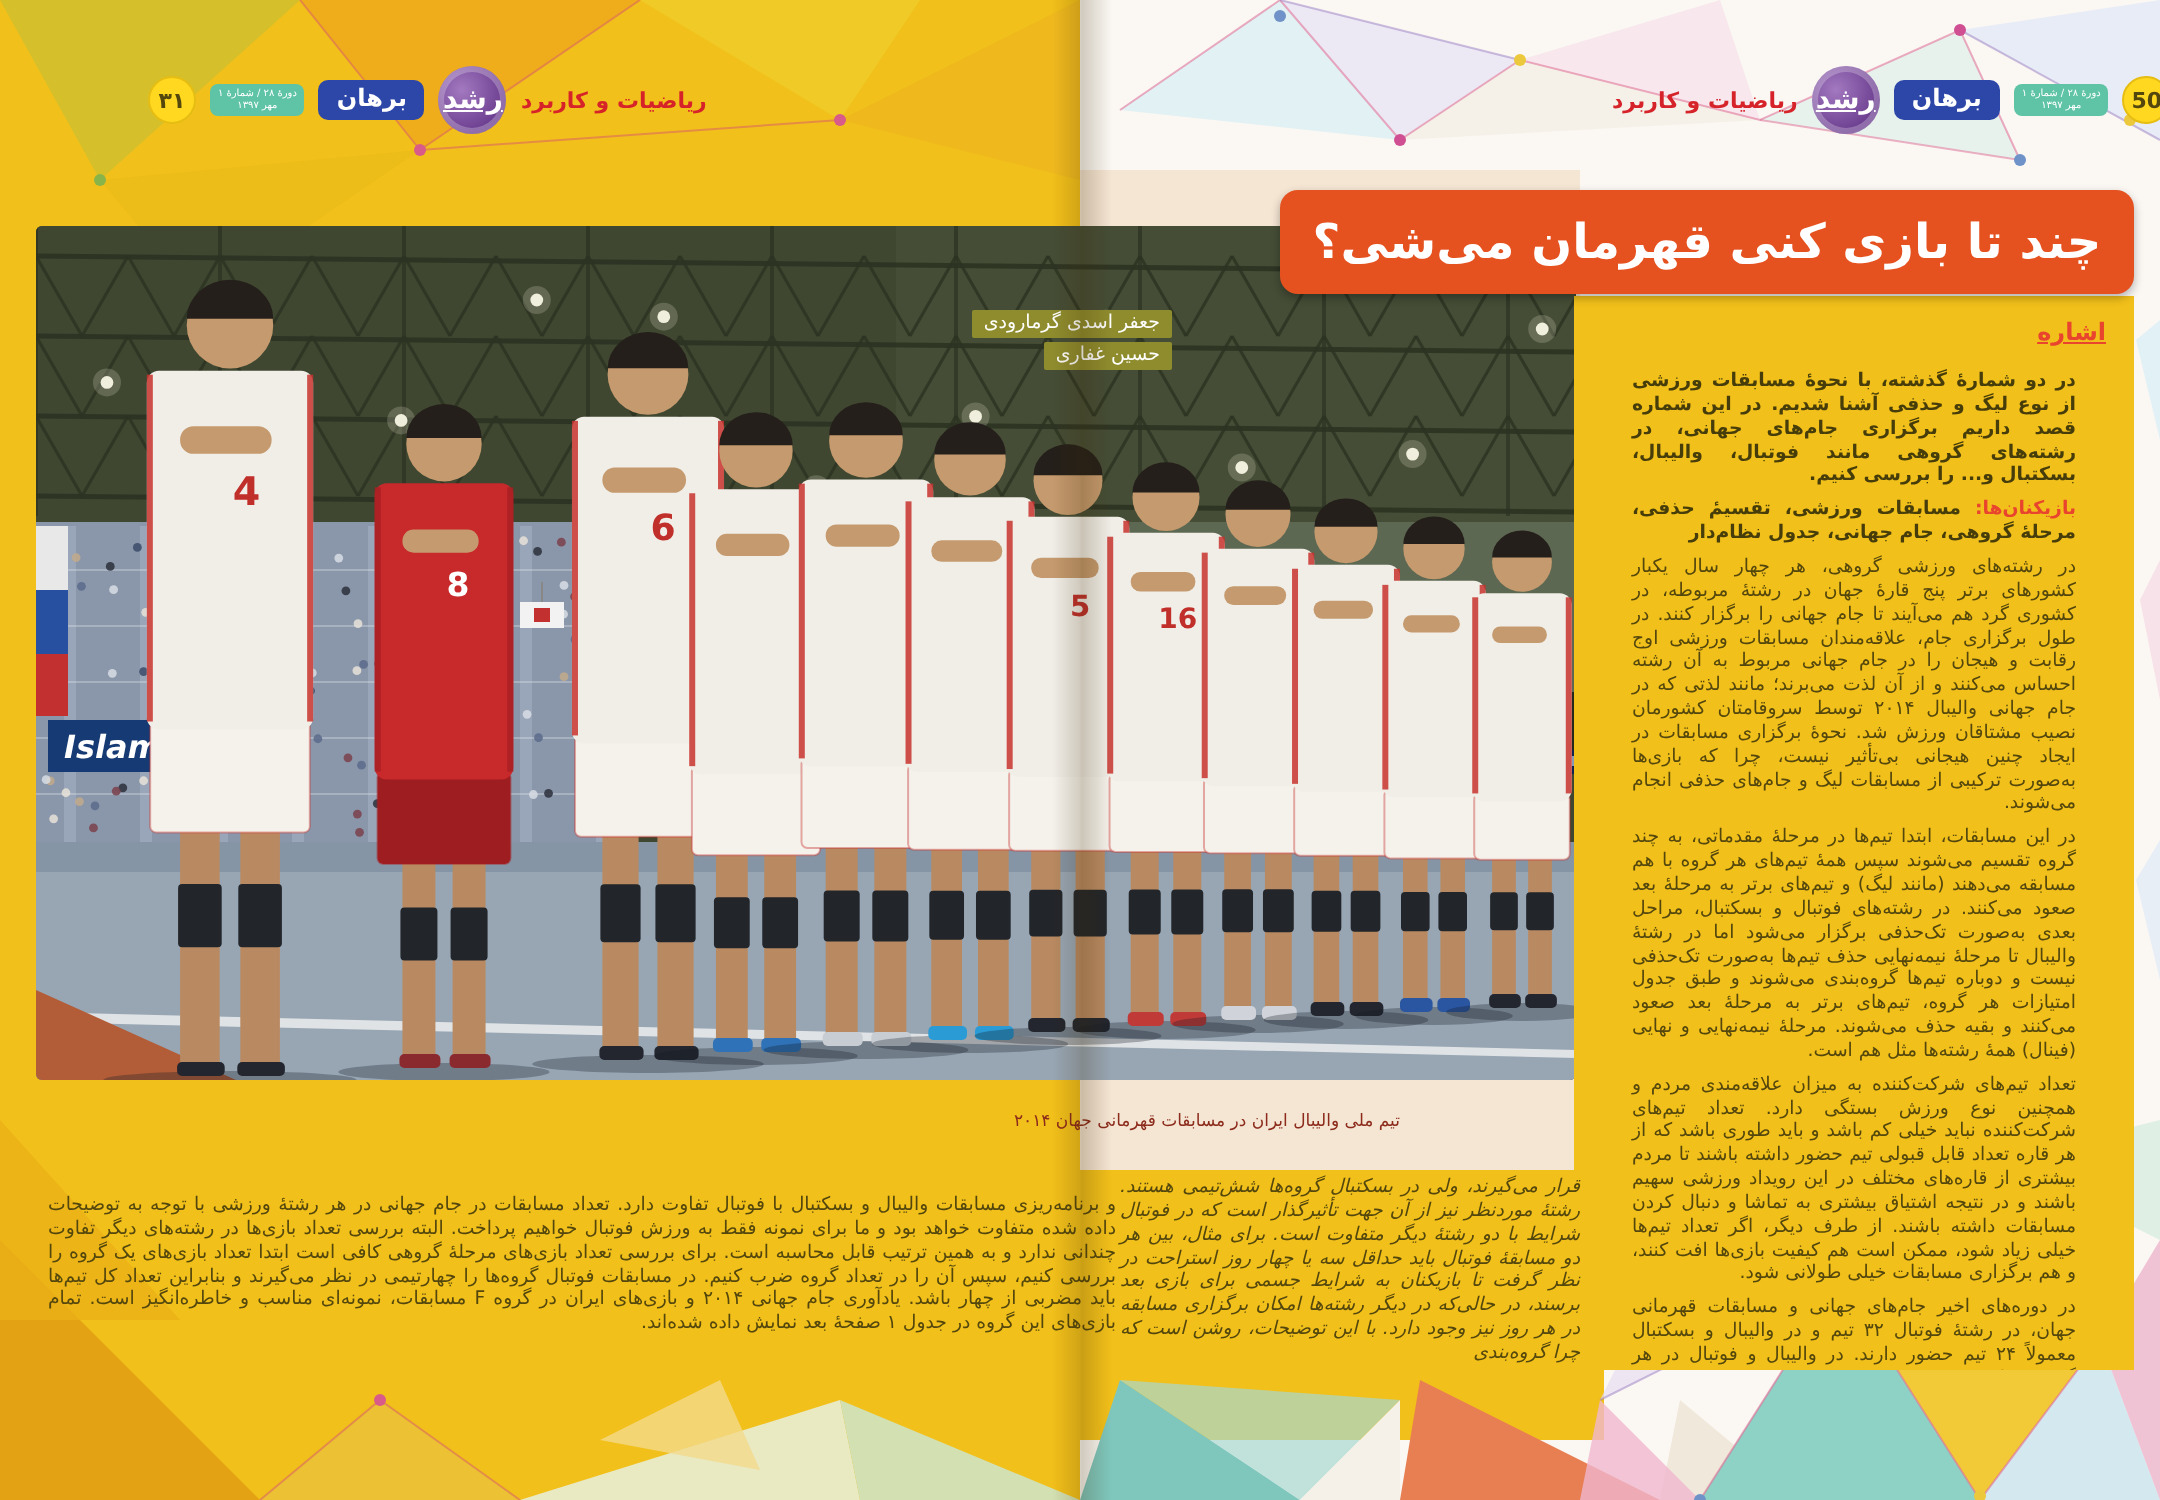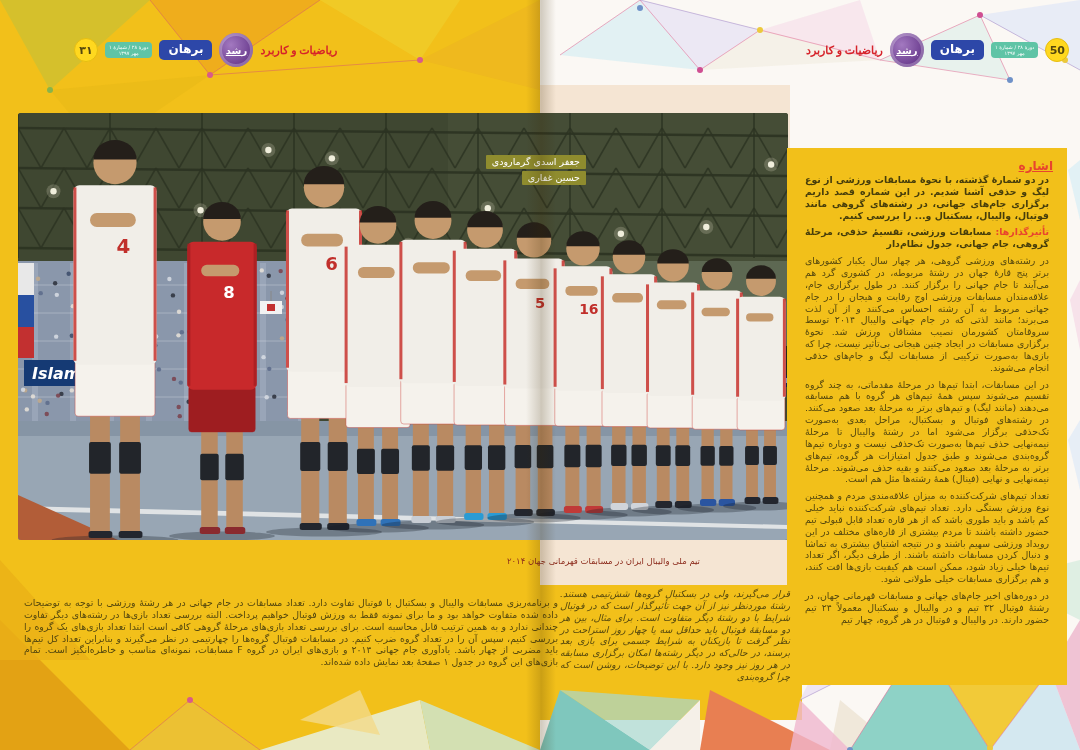--- a/index.html
+++ b/index.html
@@ -8,41 +8,41 @@
   #decor{position:absolute;inset:0;z-index:0;}
   
   .hdr{position:absolute;top:30px;z-index:6;display:flex;align-items:center;gap:7px;direction:ltr;height:40px;}
   .hdr-left{left:74px;}
   .hdr-right{left:806px;}
   .pagenum{width:22px;height:22px;border-radius:50%;background:#ffd javascript81f;background:#ffd81f;border:1px solid #e6bd12;
            display:flex;align-items:center;justify-content:center;font-size:11px;font-weight:bold;color:#54470e;}
   .issue-chip{background:#5fc4a6;border-radius:4px;padding:2px 4px;color:#fff;font-size:5px;line-height:1.25;text-align:center;direction:rtl;white-space:nowrap;}
   .brand-chip{background:#2d47a8;border-radius:5px;padding:2px 9px 4px;color:#fff;font-size:12px;font-weight:bold;direction:rtl;}
   .roshd{width:34px;height:34px;border-radius:50%;background:radial-gradient(circle at 35% 35%,#a379c0,#6b3d8f 70%);
-         display:flex;align-items:center;justify-content:center;color:#fff;font-size:10px;font-weight:bold;box-shadow:inset 0 0 0 3px rgba(255,255,255,.25);text-decoration:underline;}
-  .section-red{color:#d6232a;font-weight:bold;font-size:11px;direction:rtl;white-space:nowrap;font-family:Liberation Serif, serif;}
+         display:flex;align-items:center;justify-content:center;color:#fff;font-size:14px;font-weight:bold;box-shadow:inset 0 0 0 3px rgba(255,255,255,.25);text-decoration:underline;}
+  .section-red{color:#d6232a;font-weight:bold;font-size:11px;direction:rtl;white-space:nowrap;}
   
   #photo{position:absolute;left:18px;top:113px;width:770px;height:427px;z-index:2;border-radius:3px;overflow:hidden;background:#3f4731;}
   #photo svg{display:block;width:100%;height:100%;}
   .credits{position:absolute;top:42px;right:202px;display:flex;flex-direction:column;align-items:flex-end;gap:2px;z-index:3;}
   .credit-chip{background:#8f8c2e;color:#fff;font-size:9.5px;padding:1px 6px 2px;direction:rtl;white-space:nowrap;border-radius:1px;}
   
   #title-banner{position:absolute;left:640px;top:95px;width:427px;height:52px;z-index:4;background:#e5511f;border-radius:9px;
         display:flex;align-items:center;justify-content:center;box-shadow:0 2px 5px rgba(0,0,0,.3);}
   #title-banner span{color:#fff;font-weight:bold;font-size:24px;direction:rtl;white-space:nowrap;}
   
   #caption{position:absolute;left:480px;top:556px;width:220px;z-index:3;direction:rtl;text-align:right;
            font-size:8.5px;color:#8c2b1c;white-space:nowrap;}
   
   .fa-text{direction:rtl;text-align:justify;color:#54470e;font-size:9.4px;line-height:1.26;}
   #col-right{position:absolute;left:787px;top:148px;width:280px;height:537px;z-index:2;background:#f2c01a;
              padding:11px 14px;box-sizing:border-box;overflow:hidden;}
-  #col-right p{margin:0 4px 5px;}
+  #col-right p{margin:0 15px 5px;}
   .lead{font-weight:bold;color:#463d0b;}
-  .red-label{color:#e8442e;font-weight:bold;font-size:12px;display:block;margin-bottom:0;direction:rtl;text-decoration:underline;}
+  .red-label{color:#e8442e;font-weight:bold;font-size:12px;display:block;margin-bottom:11px;direction:rtl;text-decoration:underline;}
   .kw-label{color:#e8442e;font-weight:bold;}
   #col-left{position:absolute;left:560px;top:588px;width:230px;z-index:2;font-style:italic;}
   #left-para{position:absolute;left:24px;top:597px;width:534px;z-index:2;}
   #gutter{position:absolute;left:526px;top:0;width:30px;height:750px;z-index:5;pointer-events:none;
           background:linear-gradient(90deg,rgba(60,40,0,0) 0%,rgba(60,40,0,.18) 46%,rgba(60,40,0,.22) 50%,rgba(60,40,0,0) 100%);}
 </style>
 </head>
 <body>
 
 <div id="page">
@@ -682,27 +682,30 @@
             <path d="M 728.046,165.7109 a 14.954,13.4586 0 0 1 29.908,0 z" fill="#241f1a"></path>
           </g>
         </g>
     </svg>
     <div class="credits">
       <span class="credit-chip">جعفر اسدی گرمارودی</span>
       <span class="credit-chip">حسین غفاری</span>
     </div>
   </div>
 
+  <div id="title-banner">
+    <span>چند تا بازی کنی قهرمان می‌شی؟</span>
+  </div>
 
   <div id="caption">تیم ملی والیبال ایران در مسابقات قهرمانی جهان ۲۰۱۴</div>
 
   <div id="col-right" class="fa-text">
     <span class="red-label">اشاره</span>
     <p class="lead">در دو شمارهٔ گذشته، با نحوهٔ مسابقات ورزشی از نوع لیگ و حذفی آشنا شدیم. در این شماره قصد داریم برگزاری جام‌های جهانی، در رشته‌های گروهی مانند فوتبال، والیبال، بسکتبال و... را بررسی کنیم.</p>
-    <p class="lead"><span class="kw-label">تأثیرگذار‌ها:</span> <span>مسابقات ورزشی، تقسیمٔ حذفی، مرحلهٔ گروهی، جام جهانی، جدول نظام‌دار</span></p>
+    <p class="lead"><span class="kw-label">بازیکنان‌ها:</span> <span>مسابقات ورزشی، تقسیمٔ حذفی، مرحلهٔ گروهی، جام جهانی، جدول نظام‌دار</span></p>
     <p>در رشته‌های ورزشی گروهی، هر چهار سال یکبار کشورهای برتر پنج قارهٔ جهان در رشتهٔ مربوطه، در کشوری گرد هم می‌آیند تا جام جهانی را برگزار کنند. در طول برگزاری جام، علاقه‌مندان مسابقات ورزشی اوج رقابت و هیجان را در جام جهانی مربوط به آن رشته احساس می‌کنند و از آن لذت می‌برند؛ مانند لذتی که در جام جهانی والیبال ۲۰۱۴ توسط سروقامتان کشورمان نصیب مشتاقان ورزش شد. نحوهٔ برگزاری مسابقات در ایجاد چنین هیجانی بی‌تأثیر نیست، چرا که بازی‌ها به‌صورت ترکیبی از مسابقات لیگ و جام‌های حذفی انجام می‌شوند.</p>
     <p>در این مسابقات، ابتدا تیم‌ها در مرحلهٔ مقدماتی، به چند گروه تقسیم می‌شوند سپس همهٔ تیم‌های هر گروه با هم مسابقه می‌دهند (مانند لیگ) و تیم‌های برتر به مرحلهٔ بعد صعود می‌کنند. در رشته‌های فوتبال و بسکتبال، مراحل بعدی به‌صورت تک‌حذفی برگزار می‌شود اما در رشتهٔ والیبال تا مرحلهٔ نیمه‌نهایی حذف تیم‌ها به‌صورت تک‌حذفی نیست و دوباره تیم‌ها گروه‌بندی می‌شوند و طبق جدول امتیازات هر گروه، تیم‌های برتر به مرحلهٔ بعد صعود می‌کنند و بقیه حذف می‌شوند. مرحلهٔ نیمه‌نهایی و نهایی (فینال) همهٔ رشته‌ها مثل هم است.</p>
     <p>تعداد تیم‌های شرکت‌کننده به میزان علاقه‌مندی مردم و همچنین نوع ورزش بستگی دارد. تعداد تیم‌های شرکت‌کننده نباید خیلی کم باشد و باید طوری باشد که از هر قاره تعداد قابل قبولی تیم حضور داشته باشند تا مردم بیشتری از قاره‌های مختلف در این رویداد ورزشی سهیم باشند و در نتیجه اشتیاق بیشتری به تماشا و دنبال کردن مسابقات داشته باشند. از طرف دیگر، اگر تعداد تیم‌ها خیلی زیاد شود، ممکن است هم کیفیت بازی‌ها افت کنند، و هم برگزاری مسابقات خیلی طولانی شود.</p>
     <p>در دوره‌های اخیر جام‌های جهانی و مسابقات قهرمانی جهان، در رشتهٔ فوتبال ۳۲ تیم و در والیبال و بسکتبال معمولاً ۲۴ تیم حضور دارند. در والیبال و فوتبال در هر گروه، چهار تیم</p>
   </div>
 
   <div id="col-left" class="fa-text">قرار می‌گیرند، ولی در بسکتبال گروه‌ها شش‌تیمی هستند. رشتهٔ موردنظر نیز از آن جهت تأثیرگذار است که در فوتبال شرایط با دو رشتهٔ دیگر متفاوت است. برای مثال، بین هر دو مسابقهٔ فوتبال باید حداقل سه یا چهار روز استراحت در نظر گرفت تا بازیکنان به شرایط جسمی برای بازی بعد برسند، در حالی‌که در دیگر رشته‌ها امکان برگزاری مسابقه در هر روز نیز وجود دارد. با این توضیحات، روشن است که چرا گروه‌بندی</div>
 
   <div id="left-para" class="fa-text">و برنامه‌ریزی مسابقات والیبال و بسکتبال با فوتبال تفاوت دارد. تعداد مسابقات در جام جهانی در هر رشتهٔ ورزشی با توجه به توضیحات داده شده متفاوت خواهد بود و ما برای نمونه فقط به ورزش فوتبال خواهیم پرداخت. البته بررسی تعداد بازی‌ها در رشته‌های دیگر تفاوت چندانی ندارد و به همین ترتیب قابل محاسبه است. برای بررسی تعداد بازی‌های مرحلهٔ گروهی کافی است ابتدا تعداد بازی‌های یک گروه را بررسی کنیم، سپس آن را در تعداد گروه ضرب کنیم. در مسابقات فوتبال گروه‌ها را چهارتیمی در نظر می‌گیرند و بنابراین تعداد کل تیم‌ها باید مضربی از چهار باشد. یادآوری جام جهانی ۲۰۱۴ و بازی‌های ایران در گروه F مسابقات، نمونه‌ای مناسب و خاطره‌انگیز است. تمام بازی‌های این گروه در جدول ۱ صفحهٔ بعد نمایش داده شده‌اند.</div>
 

